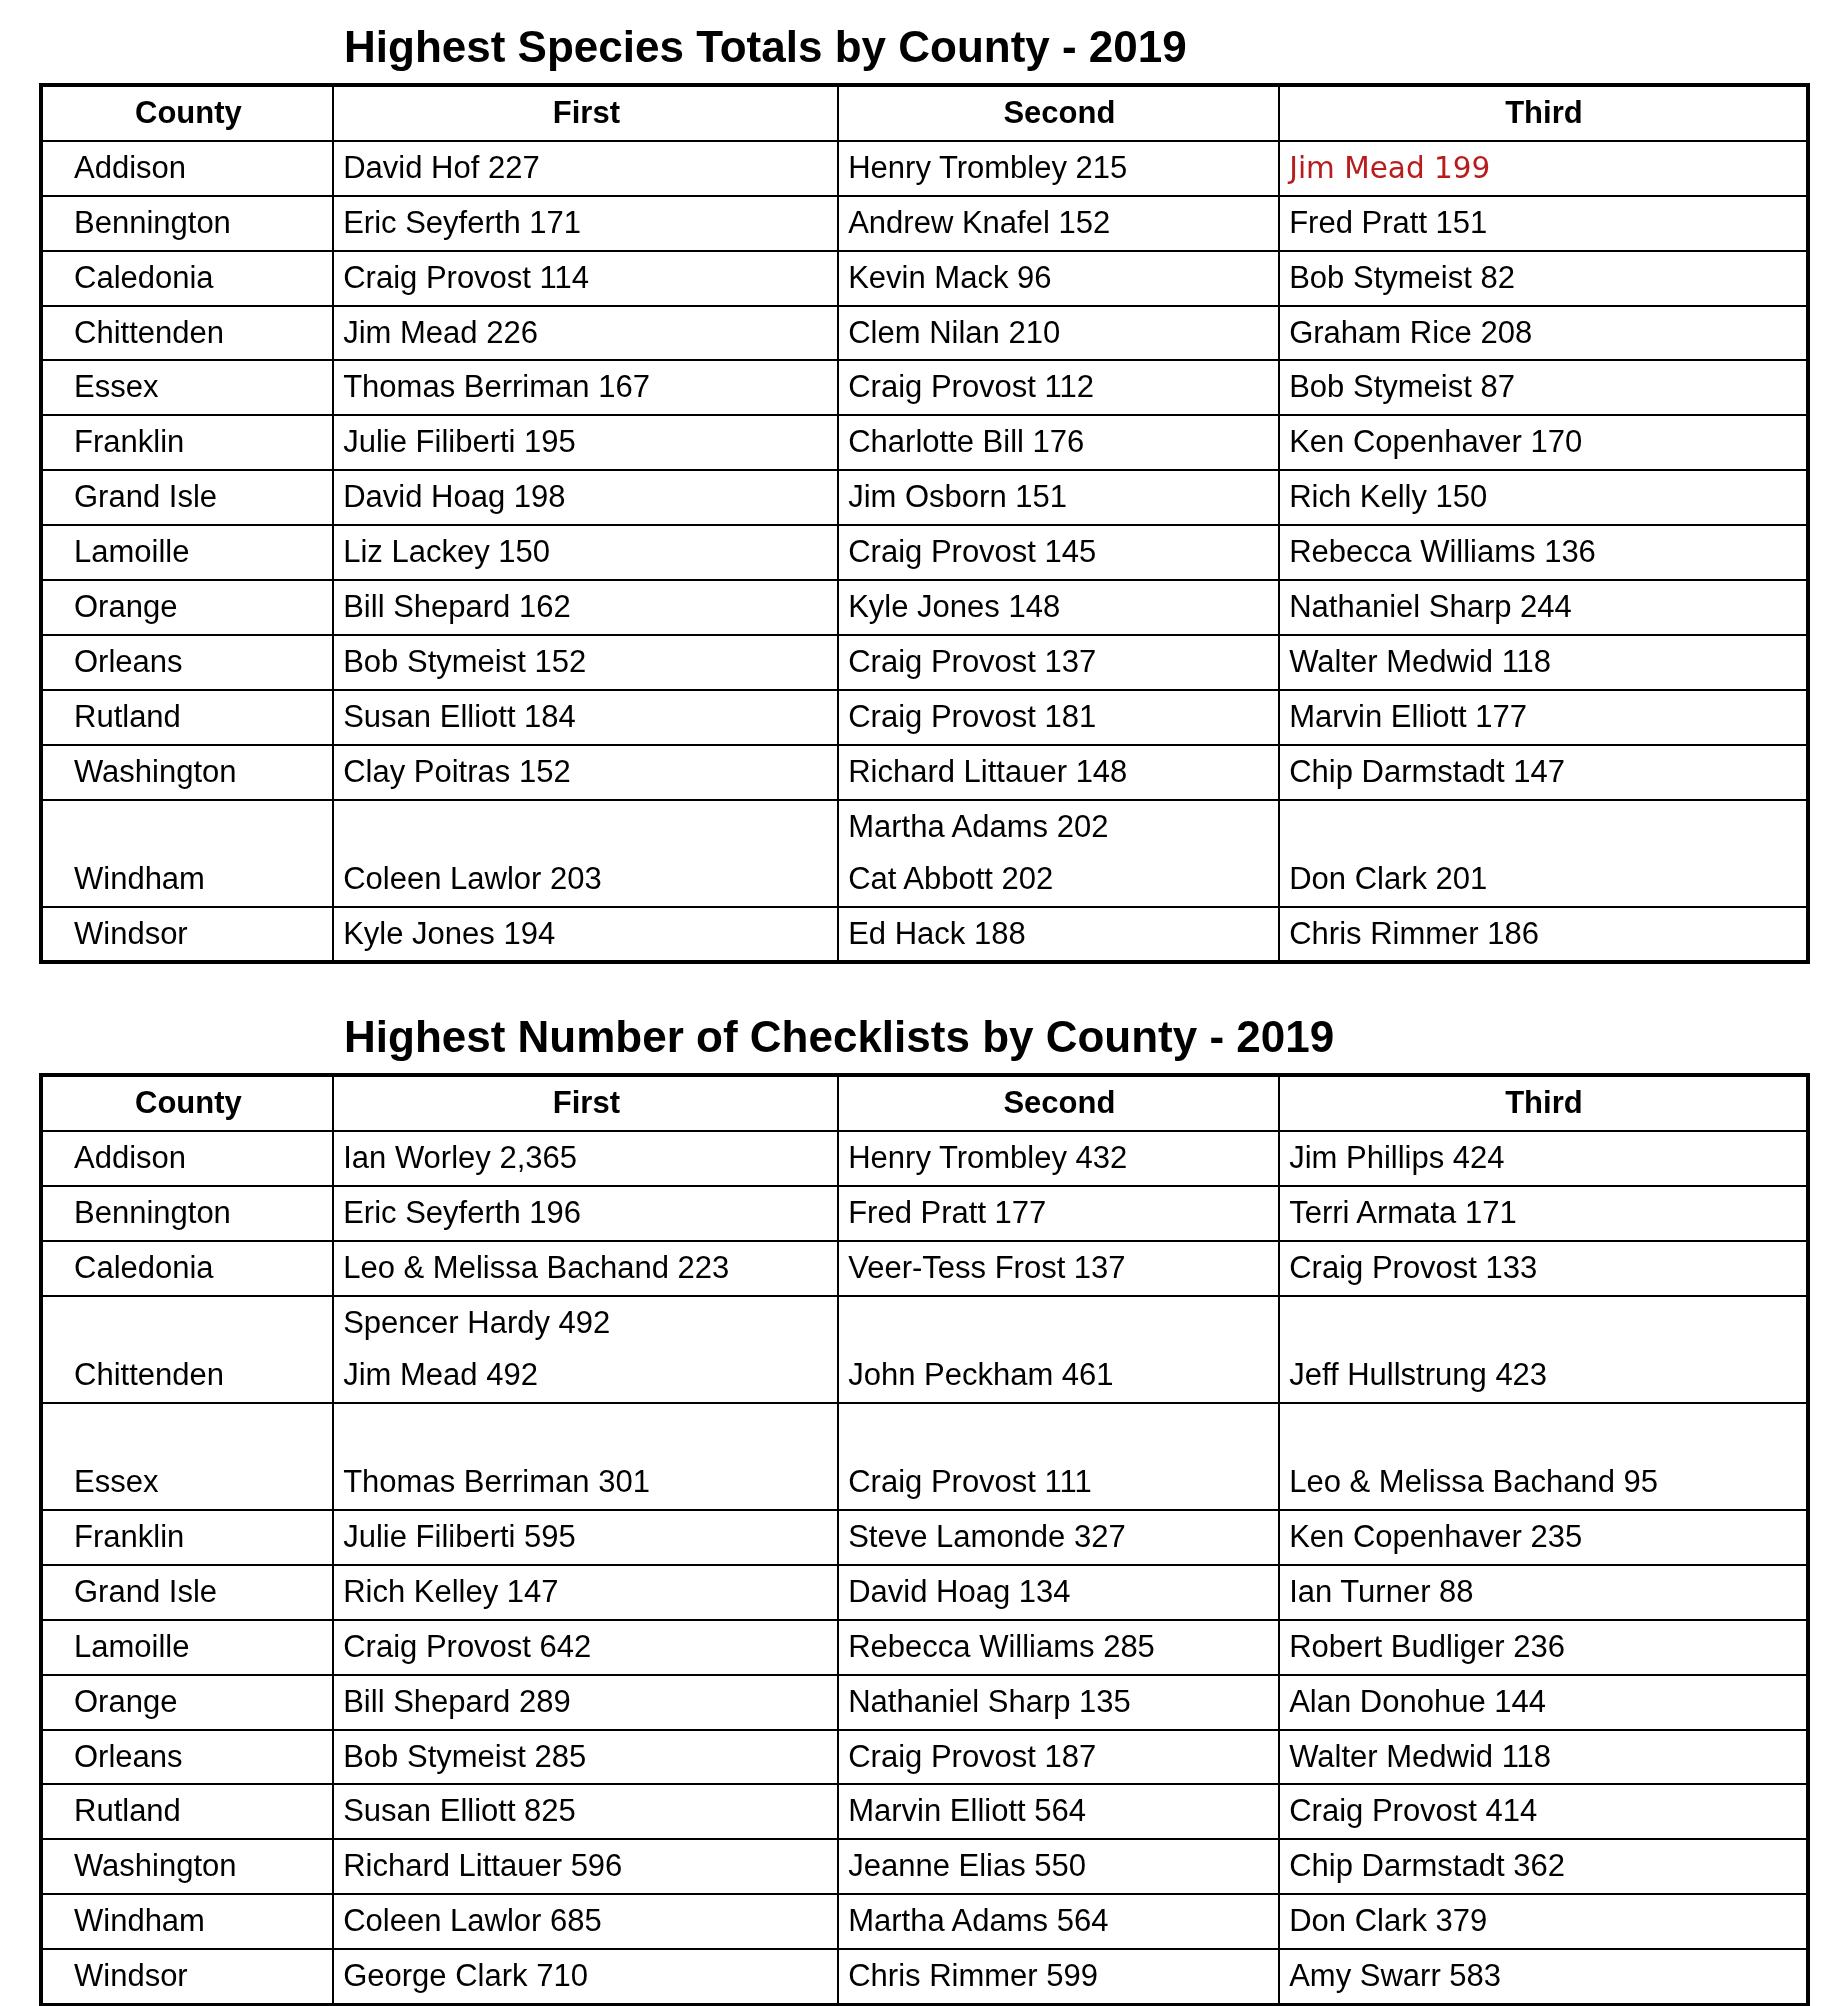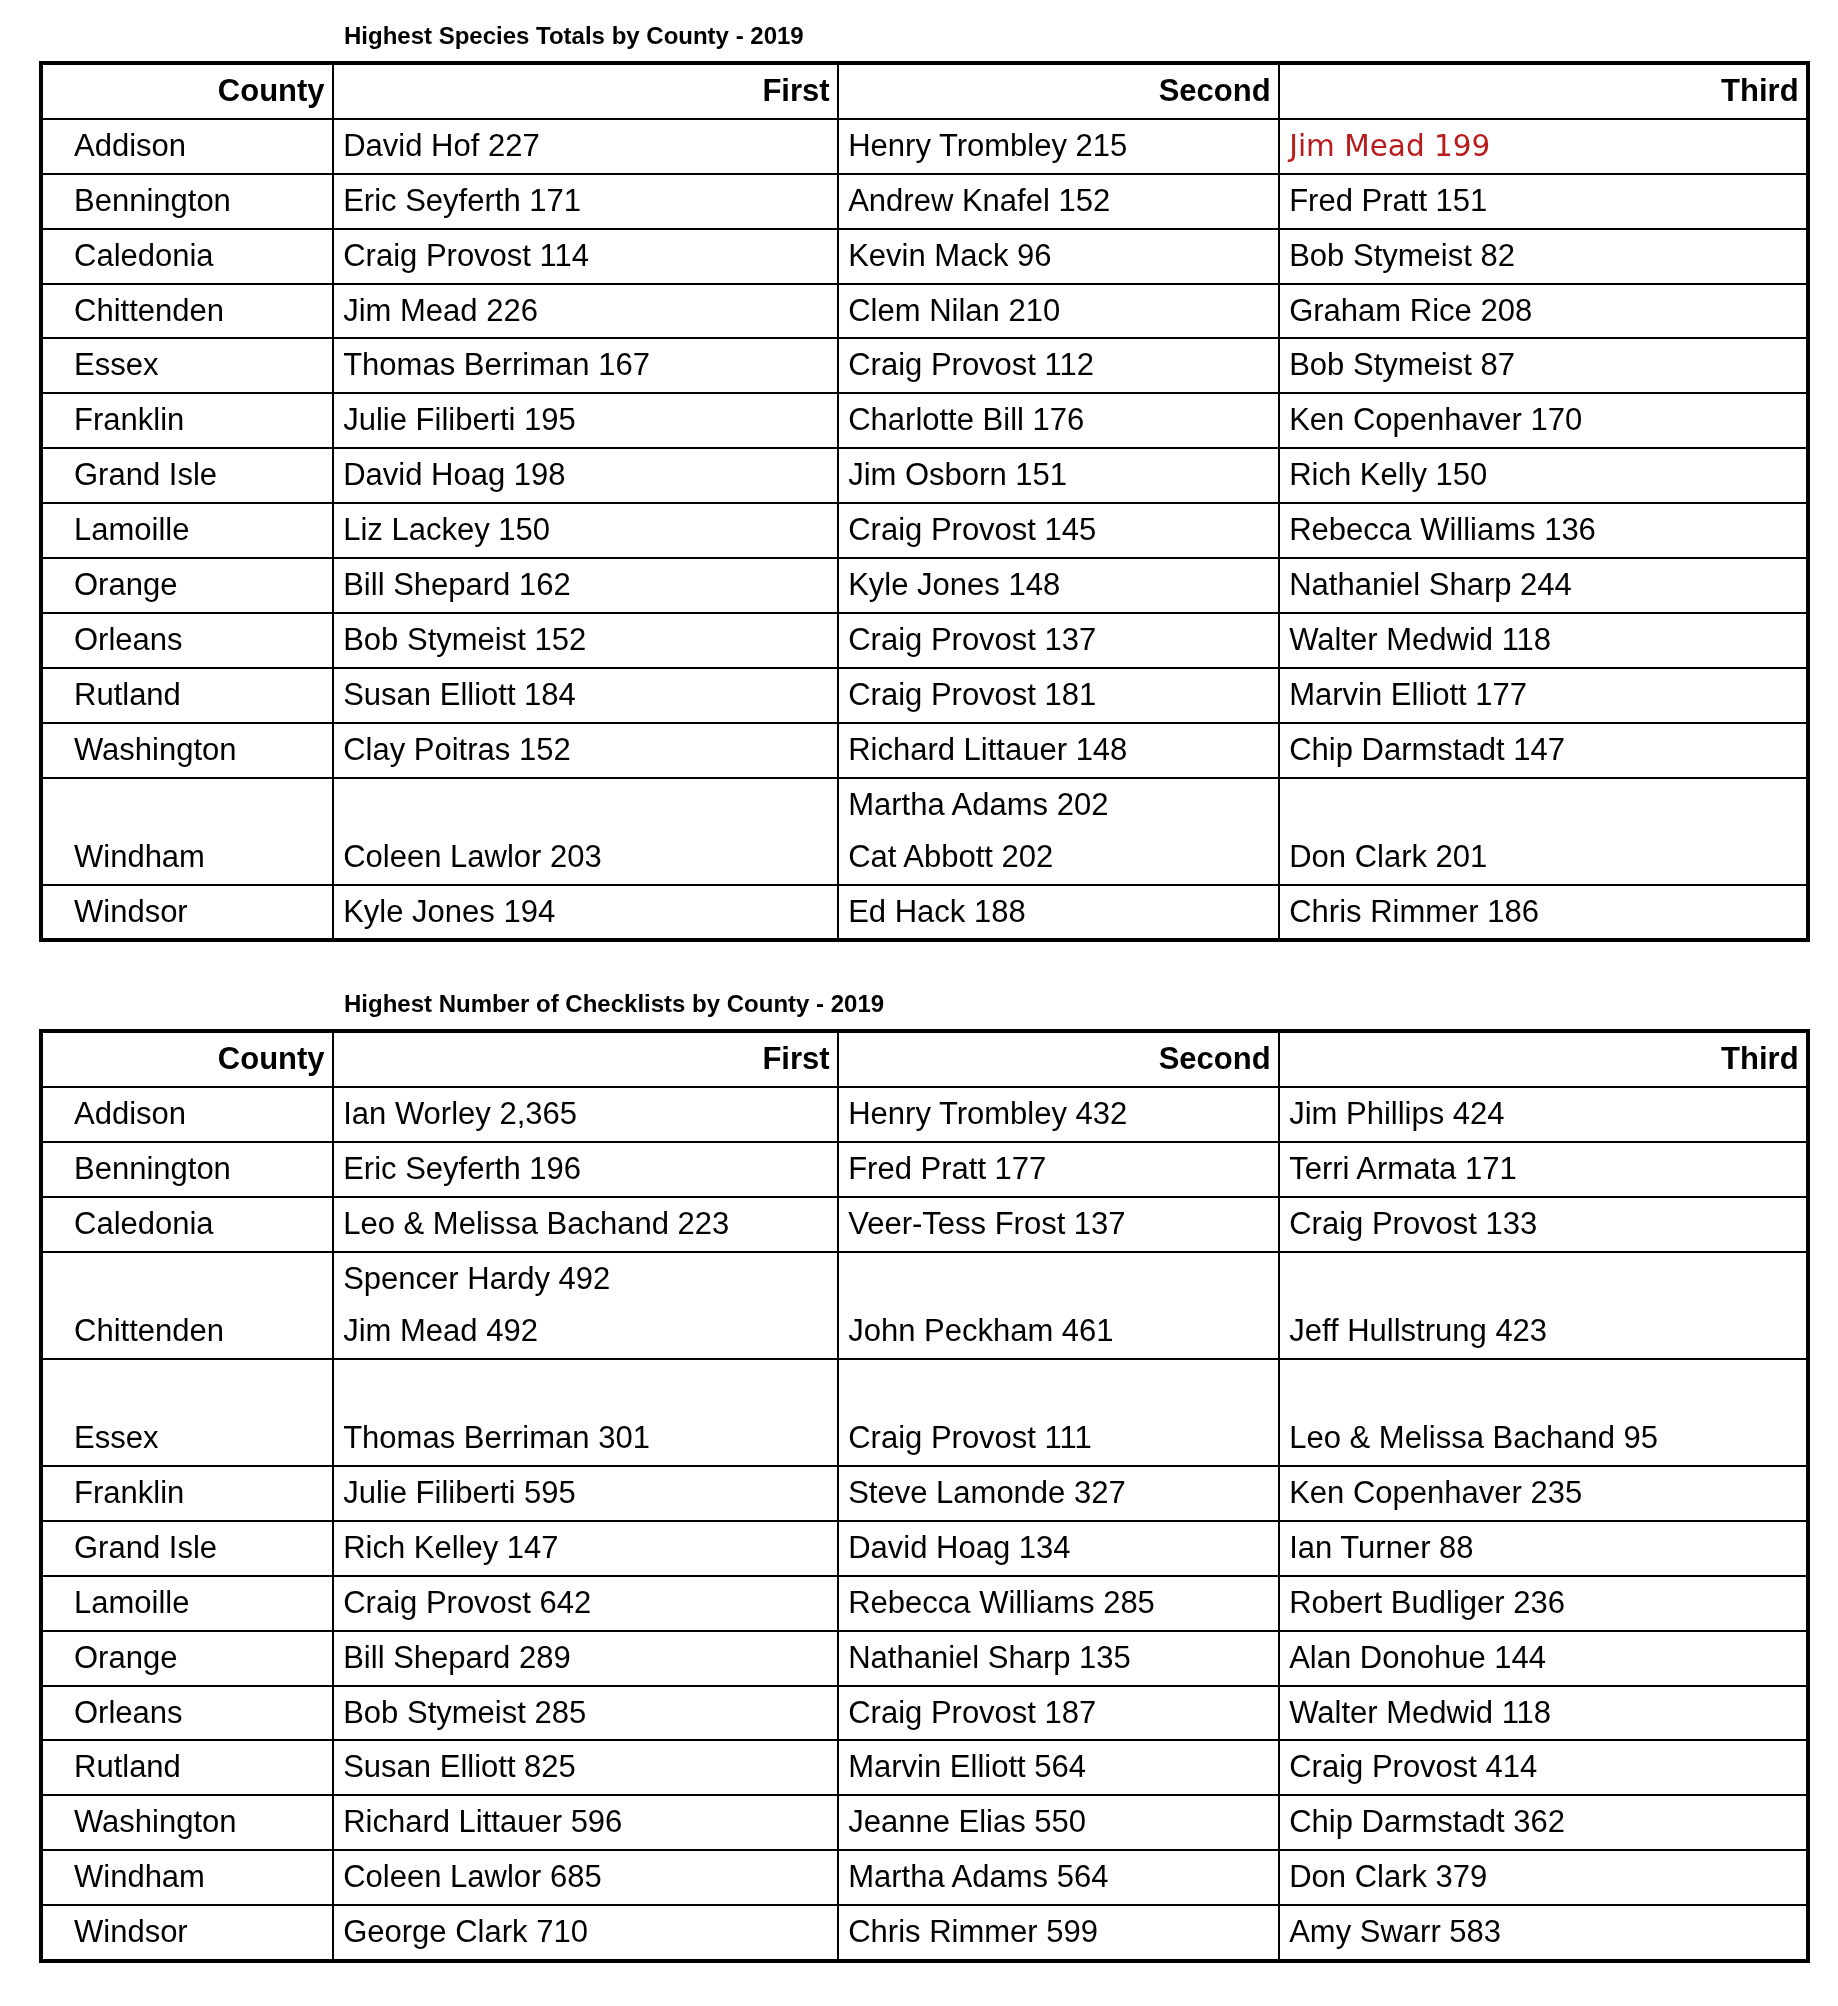--- a/index.html
+++ b/index.html
@@ -10,21 +10,21 @@
   body {
     width: 1838px;
     height: 2006px;
     font-family: "Liberation Sans", sans-serif;
     color: #000000;
   }
   .page {
     padding: 22px 0 0 39px;
   }
   .table-title {
-    font-size: 24px;
+    font-size: 44px;
     font-weight: 700;
     padding-left: 305px;
     margin-bottom: 11px;
     white-space: nowrap;
   }
   .table-title.second {
     margin-top: 48px;
   }
   table.county-table {
     border-collapse: collapse;
@@ -37,21 +37,21 @@
     border: 2.8px solid #000000;
     font-size: 31px;
     line-height: 52px;
     vertical-align: bottom;
     padding: 0 7.4px 0.9px 9.2px;
     overflow: hidden;
     white-space: nowrap;
   }
   table.county-table th {
     font-weight: 700;
-    text-align: right;
+    text-align: center;
   }
   table.county-table tr {
     height: 54px;
   }
   table.county-table tr.tall {
     height: 107px;
   }
   table.county-table td.county {
     padding-left: 31px;
   }

